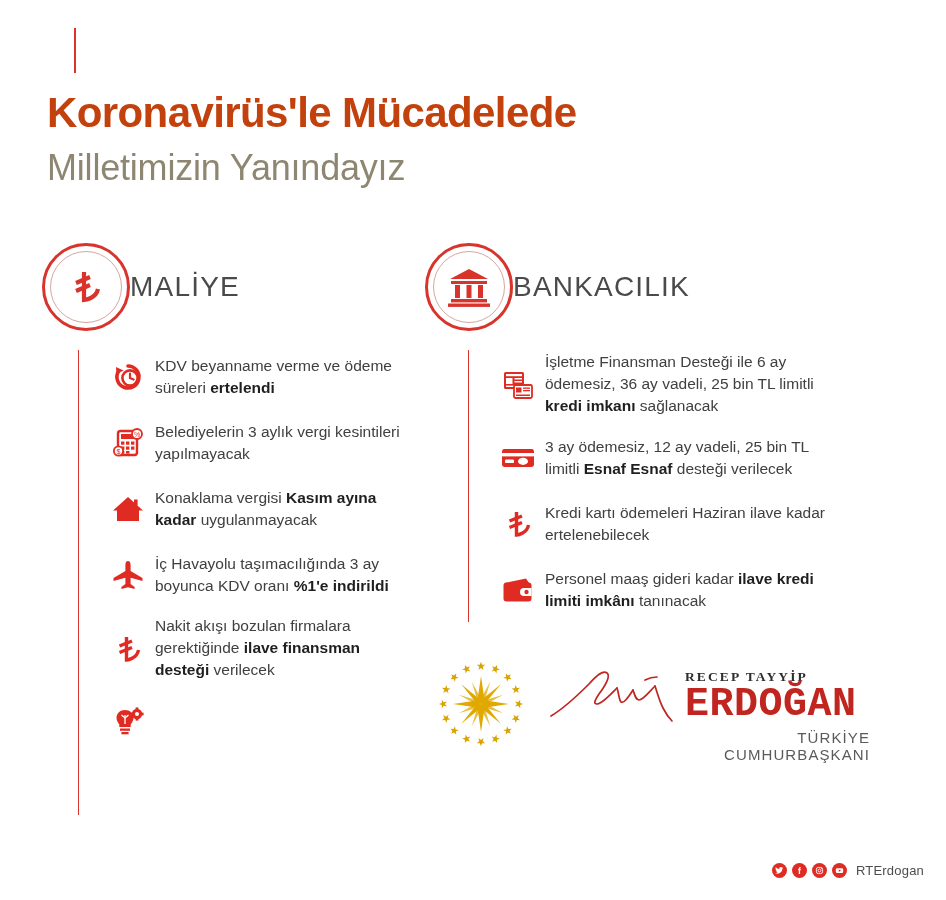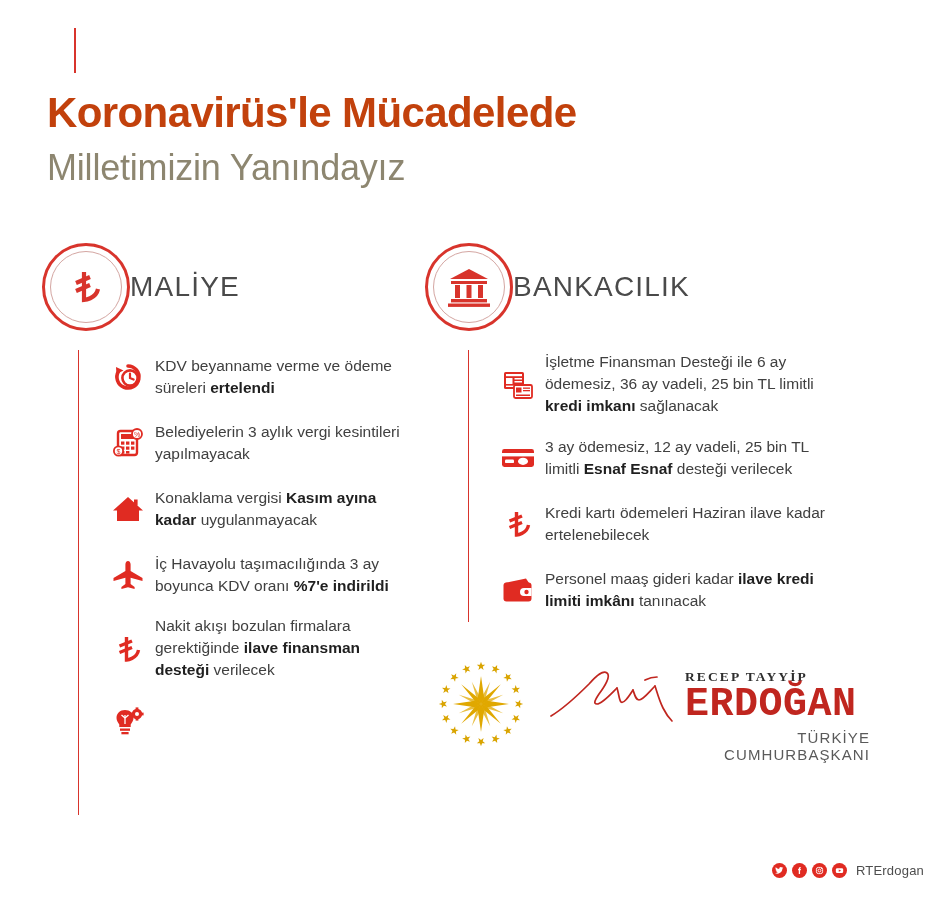--- a/index.html
+++ b/index.html
@@ -201,21 +201,21 @@
         </span>
         <span class="txt">Konaklama vergisi <b>Kasım ayına kadar</b> uygulanmayacak</span>
       </li>
 
       <li class="item">
         <span class="ico">
           <svg width="32" height="30" viewBox="0 0 32 30">
             <path d="M16 1 C17.6 1 18.6 2.6 18.6 4.6 L18.6 11 L30.5 18 L30.5 21 L18.6 17.8 L18.6 24 L22.6 27 L22.6 29 L16 27.3 L9.4 29 L9.4 27 L13.4 24 L13.4 17.8 L1.5 21 L1.5 18 L13.4 11 L13.4 4.6 C13.4 2.6 14.4 1 16 1 Z" fill="#e02b22"></path>
           </svg>
         </span>
-        <span class="txt">İç Havayolu taşımacılığında 3 ay boyunca KDV oranı <b>%7'e indirildi</b></span>
+        <span class="txt">İç Havayolu taşımacılığında 3 ay boyunca KDV oranı <b>%1'e indirildi</b></span>
       </li>
 
       <li class="item">
         <span class="ico">
           <svg width="30" height="30" viewBox="0 0 30 30">
             <g fill="none" stroke="#e02b22" stroke-width="3.4" stroke-linecap="butt">
               <path d="M13.5 3 L13.5 26 C13.5 26 24 25 25.5 16"></path>
               <path d="M6.5 12 L19 7"></path>
               <path d="M6.5 18.5 L19 13.5"></path>
             </g>

